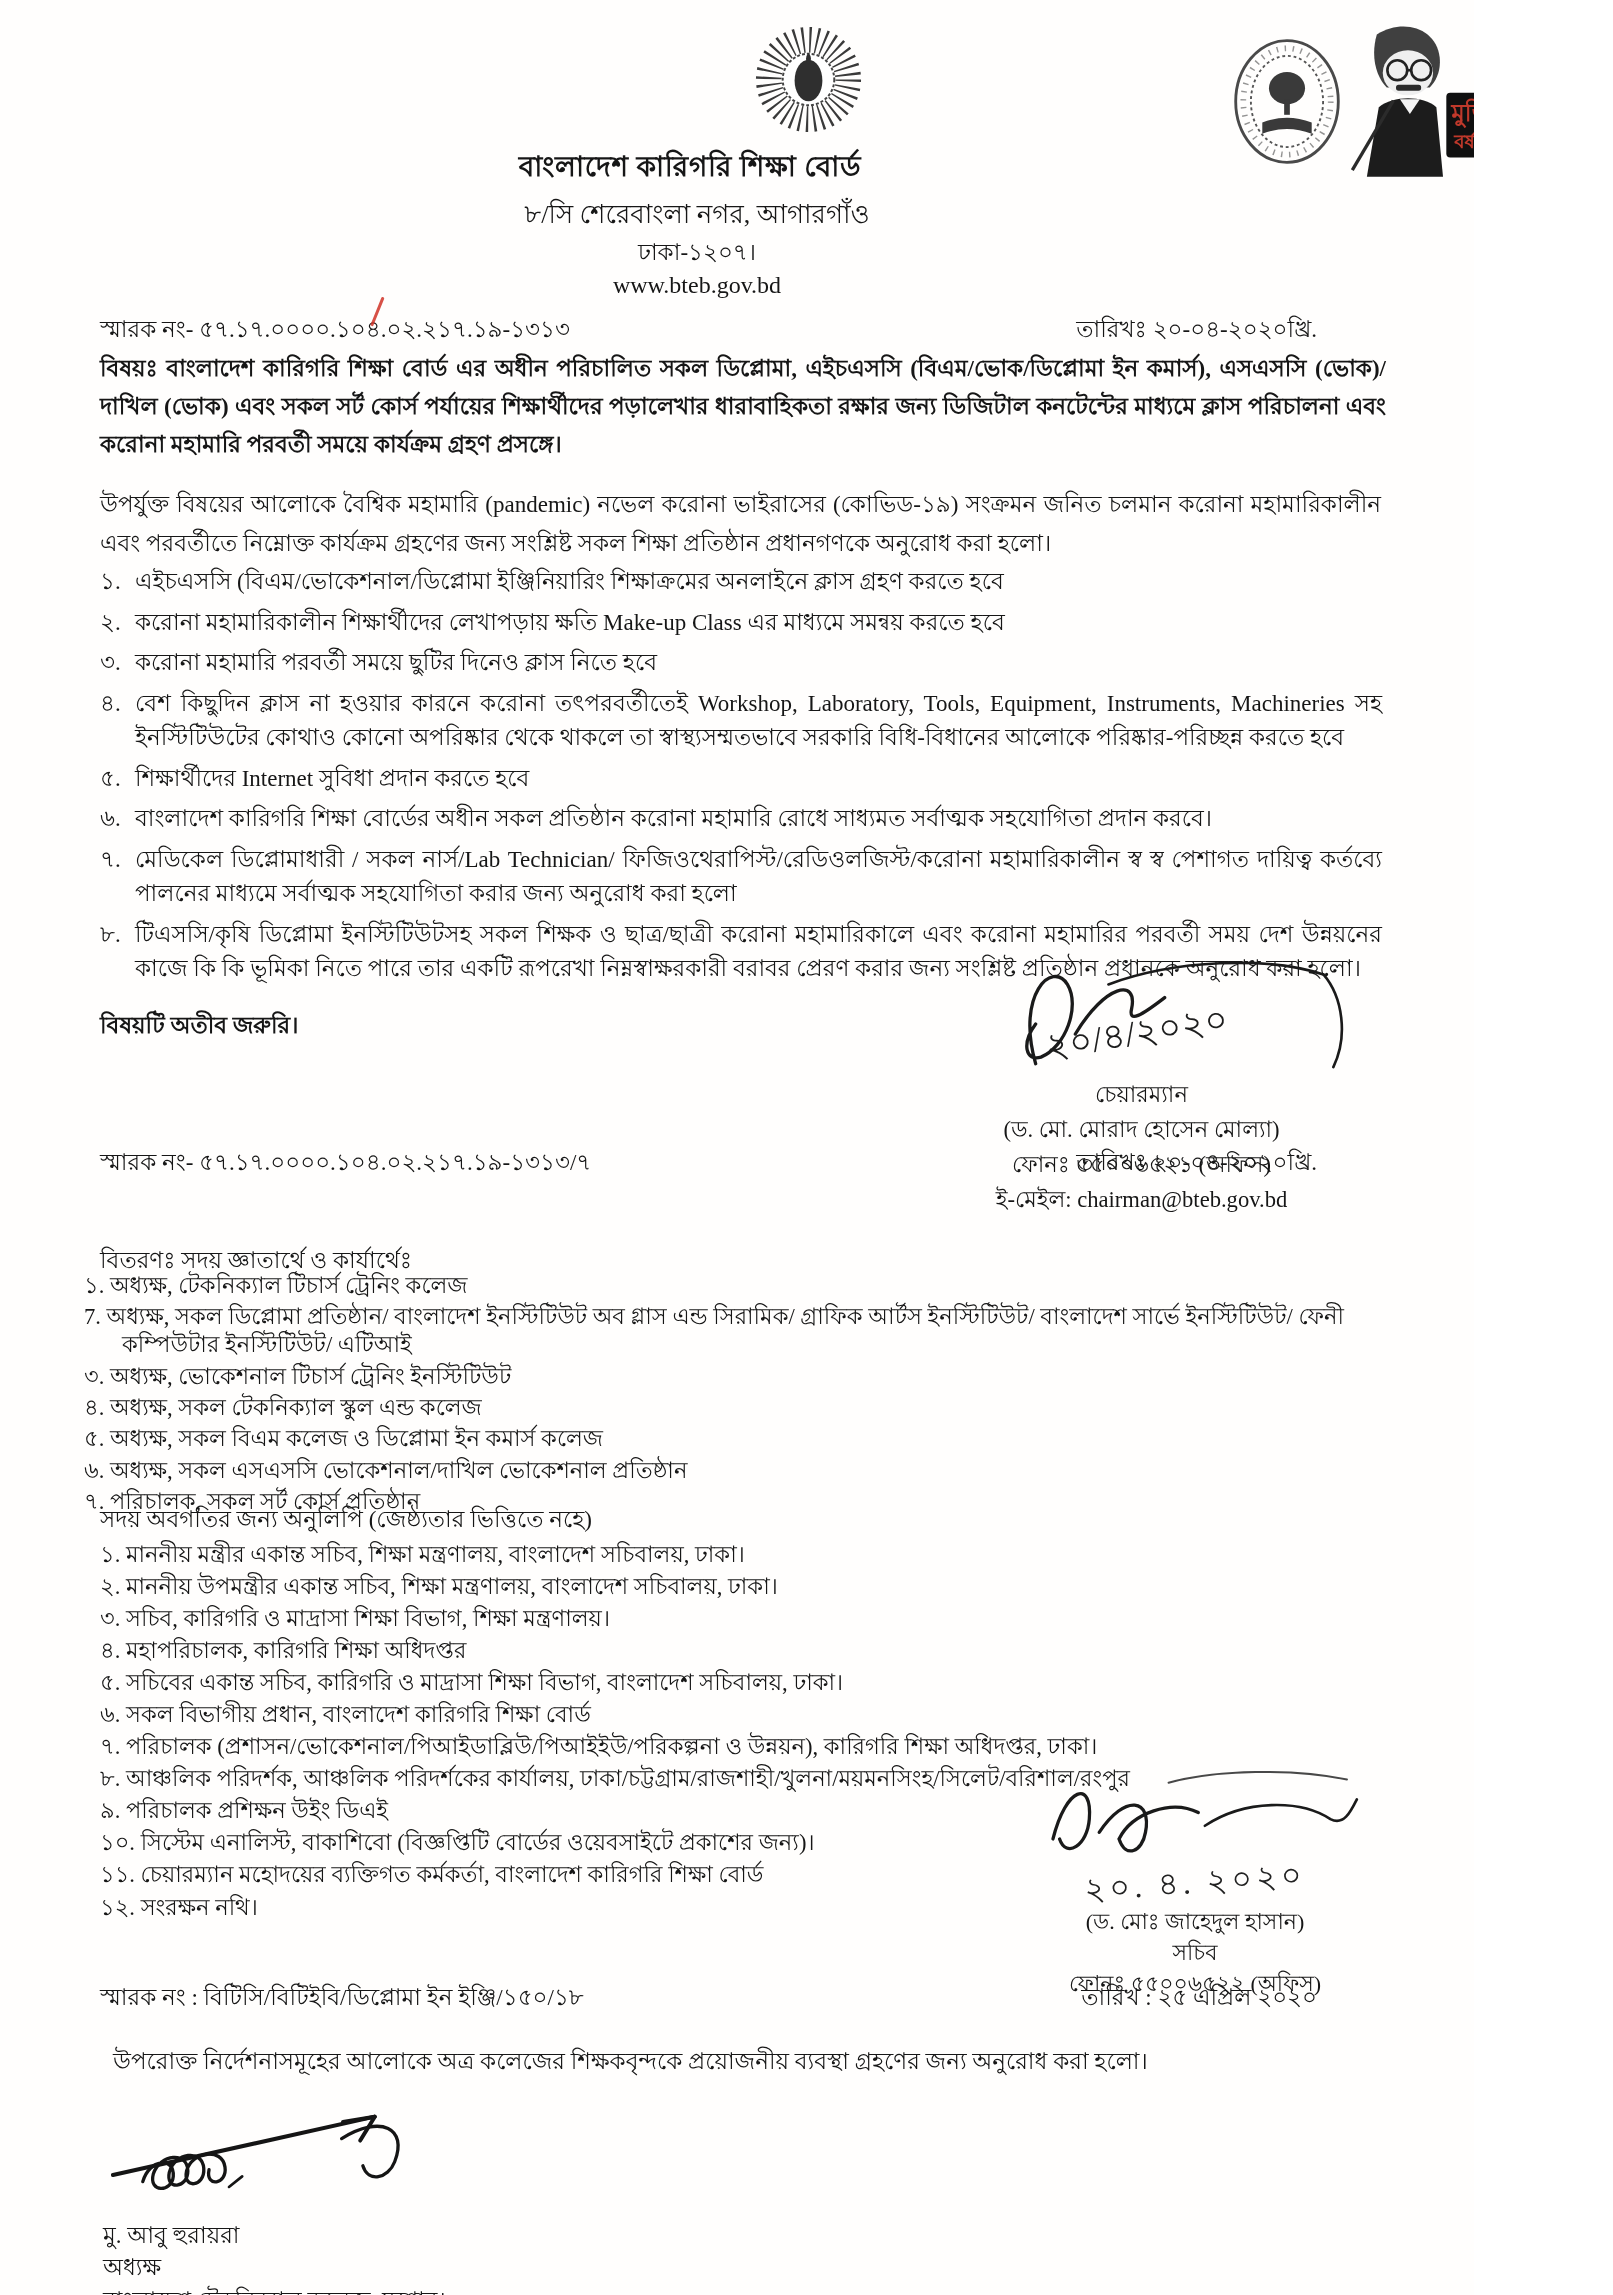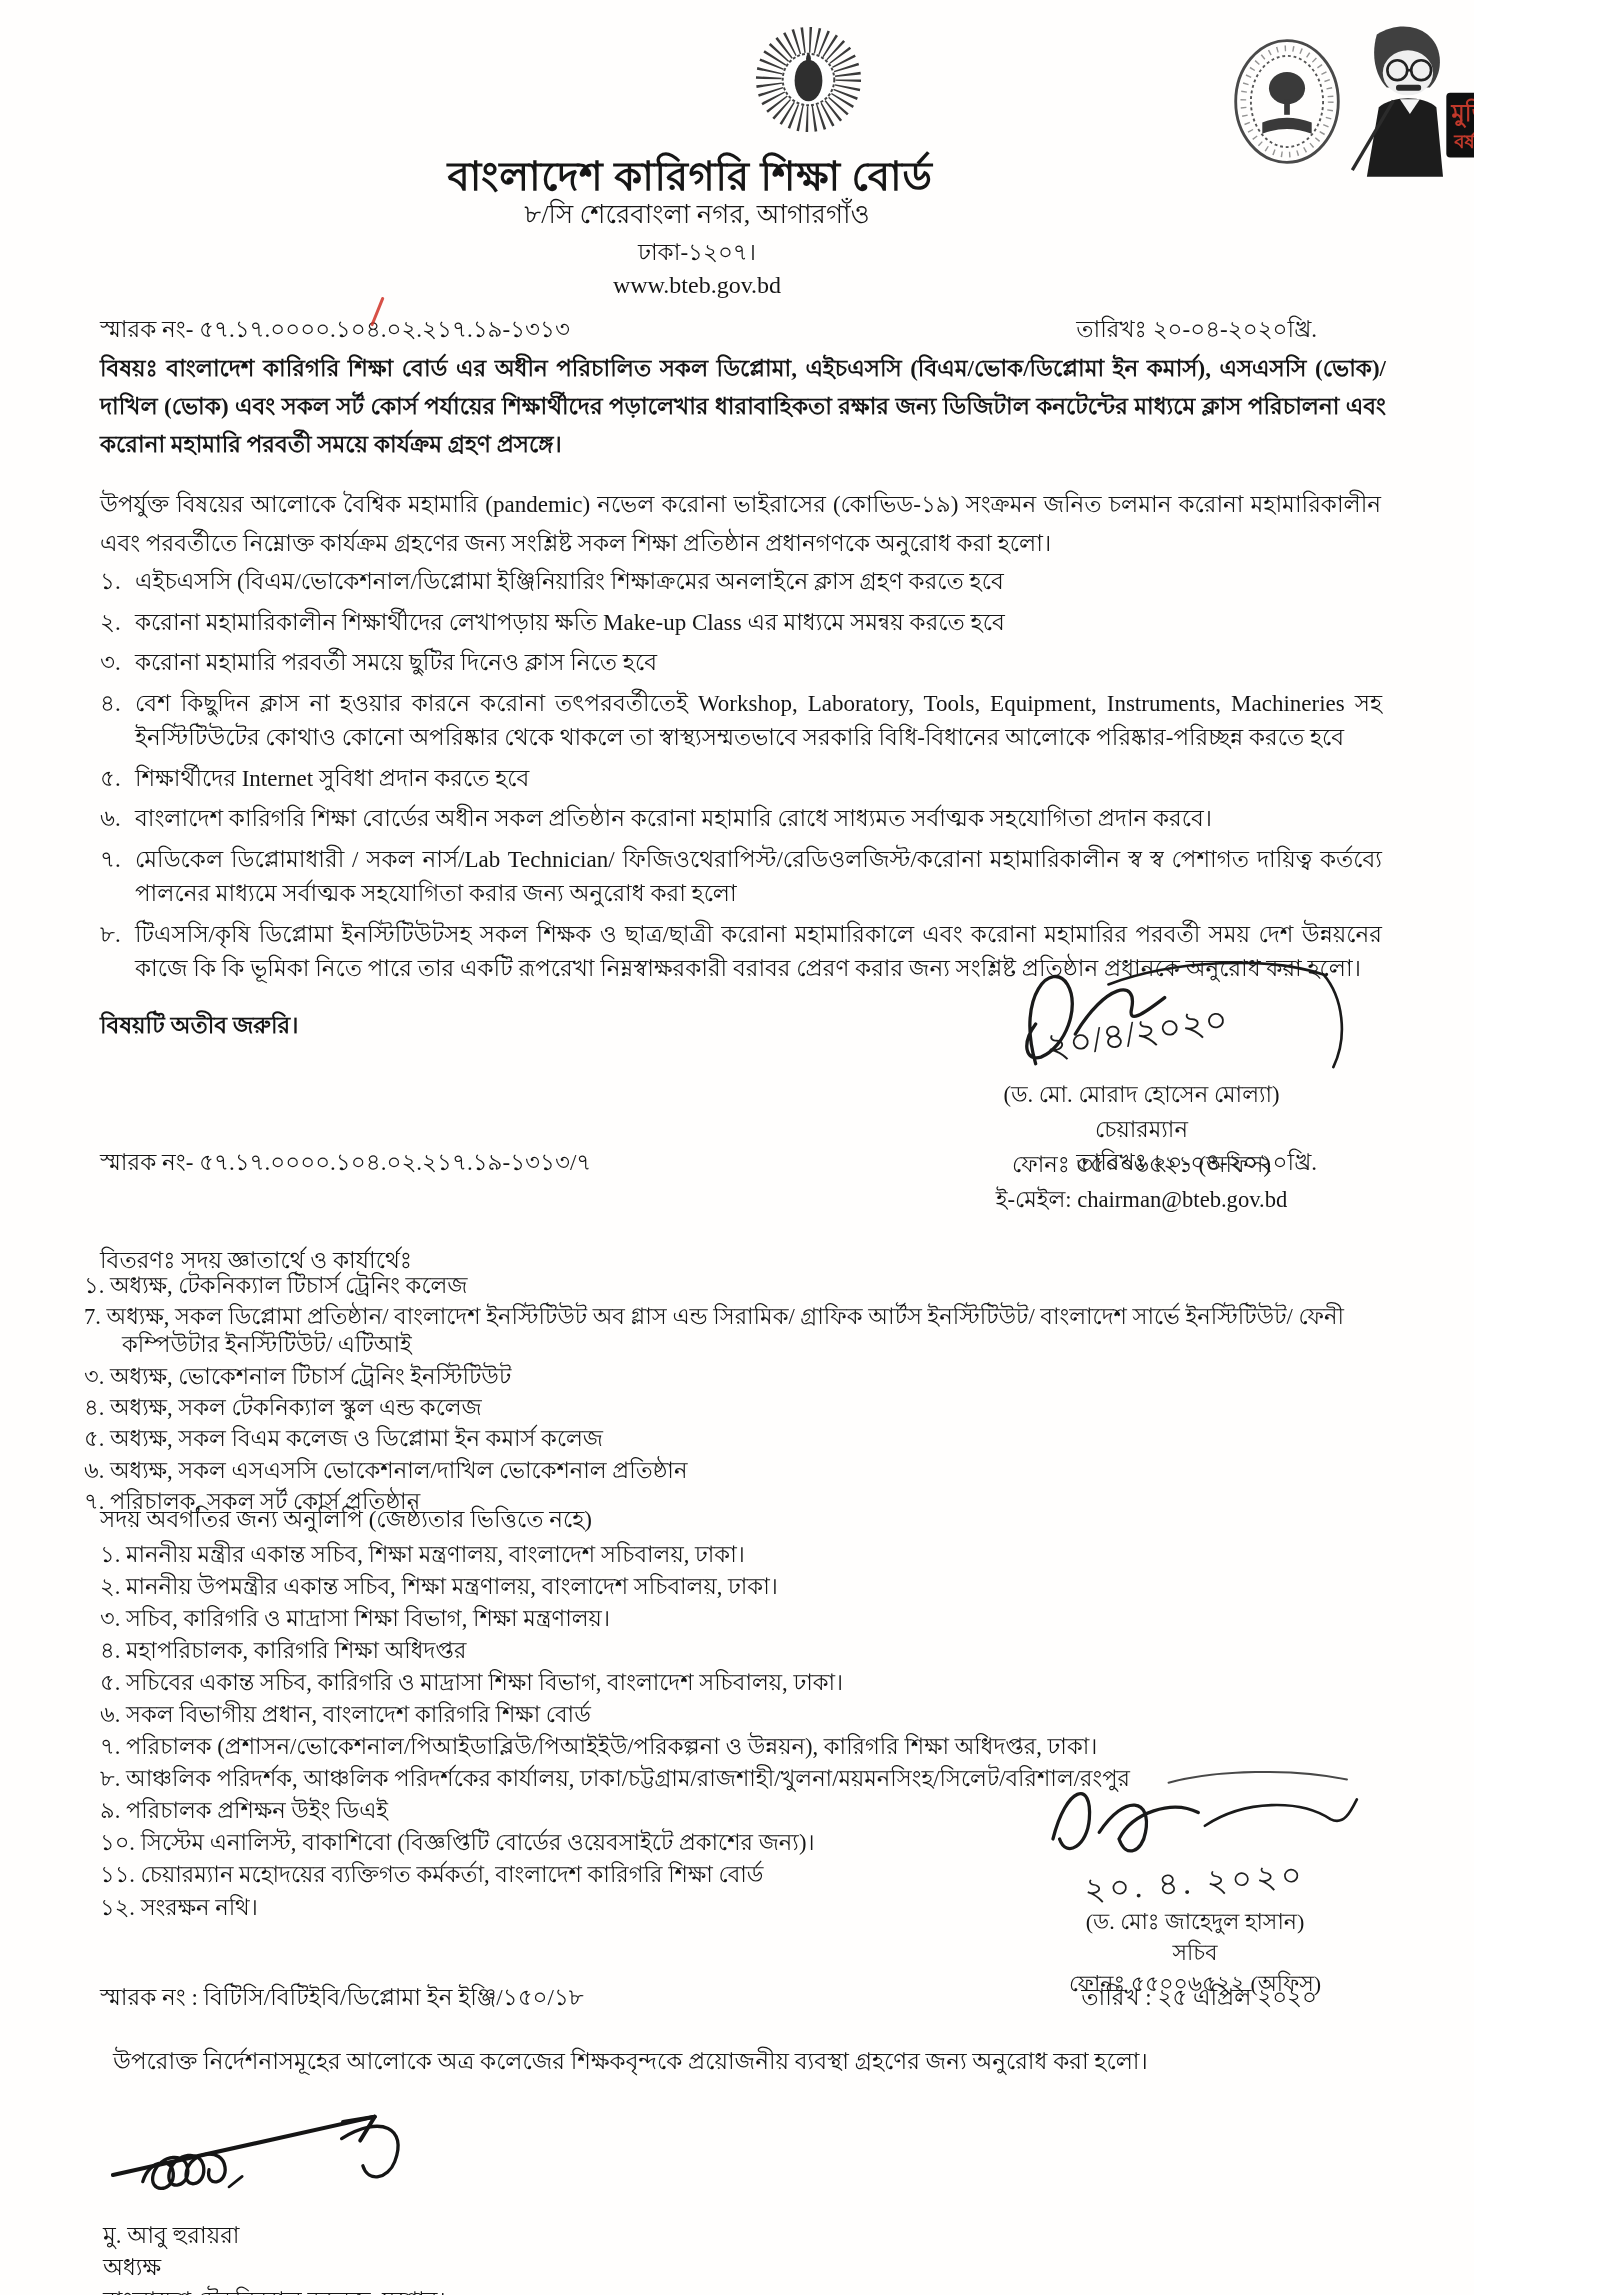--- a/index.html
+++ b/index.html
@@ -7,21 +7,21 @@
     position:relative;
     width:1474px;
     height:2295px;
     background:#fffefd;
     font-family:"Liberation Serif", serif;
     color:#161616;
     overflow:hidden;
   }
   .abs{position:absolute;}
   .center{text-align:center;}
-  .org-name{left:0;right:94px;top:145px;font-size:40px;font-weight:bold;letter-spacing:0.7px;}
+  .org-name{left:0;right:94px;top:145px;font-size:28px;font-weight:bold;letter-spacing:0.7px;}
   .addr1{left:0;right:80px;top:194px;font-size:26px;text-align:center;}
   .addr2{left:0;right:80px;top:234px;font-size:23px;}
   .website{left:0;right:80px;top:272px;font-size:24px;}
   .memo-row{left:100px;right:157px;display:flex;justify-content:space-between;font-size:23px;}
   .memo1{top:311px;}
   .memo2{top:1144px;}
   .memo3{top:1979px;}
   .subject{left:100px;right:88px;top:350px;font-size:23px;font-weight:bold;line-height:1.66;text-align:justify;}
   .intro{left:100px;right:93px;top:485px;font-size:23px;line-height:1.7;text-align:justify;}
   .directives{left:100px;right:92px;top:565px;font-size:23px;}
@@ -148,22 +148,22 @@
   <div class="abs chairman-block">
     <div class="sig-wrap">
       <svg width="465" height="129" viewBox="0 0 700 195">
         <path d="M190,175 C160,70 215,18 238,55 C258,88 235,150 198,165 C175,172 168,145 190,115" fill="none" stroke="#1a1a1a" stroke-width="5" stroke-linecap="round"></path>
         <path d="M250,130 C295,55 345,45 335,92 C330,114 350,102 385,75" fill="none" stroke="#1a1a1a" stroke-width="5" stroke-linecap="round"></path>
         <path d="M300,55 C400,18 540,12 625,40" fill="none" stroke="#1a1a1a" stroke-width="4" stroke-linecap="round"></path>
         <path d="M625,40 C655,75 662,135 640,180" fill="none" stroke="#1a1a1a" stroke-width="4" stroke-linecap="round"></path>
       </svg>
       <div class="hand-date">২০/৪/২০২০</div>
     </div>
+    <div>চেয়ারম্যান</div>
     <div>(ড. মো. মোরাদ হোসেন মোল্যা)</div>
-    <div>চেয়ারম্যান</div>
     <div>ফোনঃ ৫৫০০৬৫২১ (অফিস)</div>
     <div>ই-মেইল: chairman@bteb.gov.bd</div>
   </div>
 
   <div class="abs memo-row memo2">
     <span>স্মারক নং- ৫৭.১৭.০০০০.১০৪.০২.২১৭.১৯-১৩১৩/৭</span>
     <span>তারিখঃ ২০-০৪-২০২০খ্রি.</span>
   </div>
 
   <div class="abs dist-heading">বিতরণঃ সদয় জ্ঞাতার্থে ও কার্যার্থেঃ</div>

